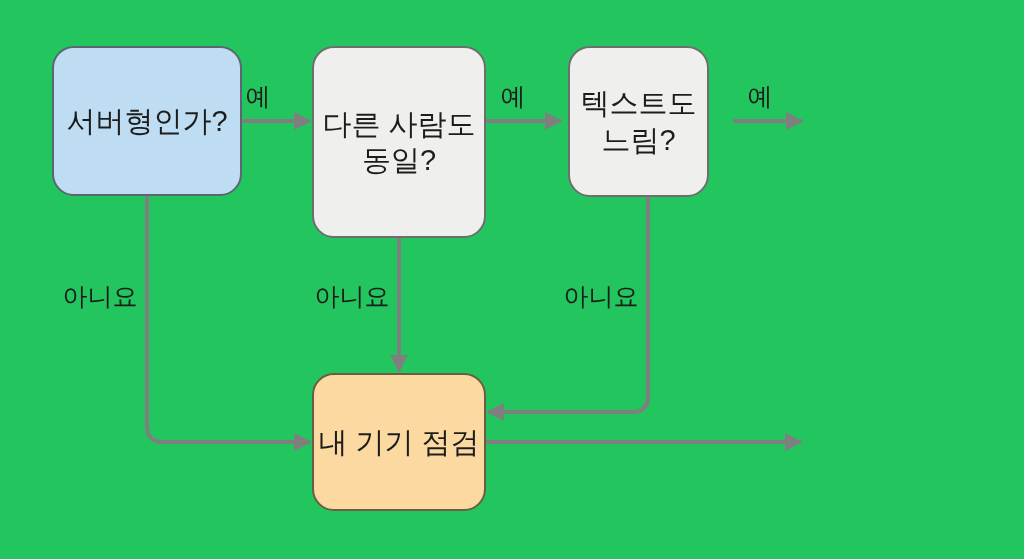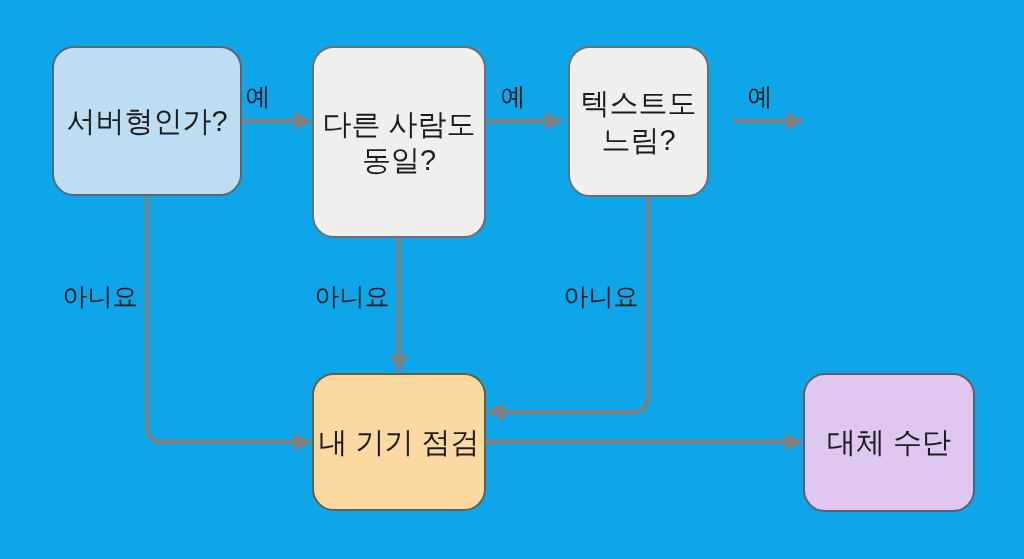--- a/index.html
+++ b/index.html
@@ -52,21 +52,21 @@
   #lbl-yes1 { left: 258px; top: 96px; }
   #lbl-yes2 { left: 513px; top: 96px; }
   #lbl-yes3 { left: 760px; top: 96px; }
   #lbl-no1  { left: 100px; top: 296px; }
   #lbl-no2  { left: 352px; top: 296px; }
   #lbl-no3  { left: 601px; top: 296px; }
 </style>
 </head>
 <body>
 
-<div class="stage" style="--edge-color: #7f7f7f; background: #0ea5e9;">
+<div class="stage" style="--edge-color: #7f7f7f; background: #22c55e;">
 
   <svg class="edges" viewBox="0 0 1024 559" xmlns="http://www.w3.org/2000/svg" aria-hidden="true">
     <defs>
       <marker id="arrowhead" viewBox="0 0 10 10" refX="9" refY="5" markerWidth="4.5" markerHeight="4.5" orient="auto-start-reverse">
         <path d="M 0 0 L 10 5 L 0 10 z" fill="var(--edge-color, #7f7f7f)"></path>
       </marker>
     </defs>
     <path class="edge" d="M 242 121 H 310" marker-end="url(#arrowhead)"></path>
     <path class="edge" d="M 486 121 H 561" marker-end="url(#arrowhead)"></path>
     <path class="edge" d="M 733 121 H 802" marker-end="url(#arrowhead)"></path>
@@ -88,23 +88,20 @@
   <div class="node" id="n-textslow" style="background-color: rgb(239, 239, 237); border-color: rgb(110, 110, 110);">
     <span>텍스트도
 느림?</span>
   </div>
 
 
   <div class="node" id="n-check" style="background-color: rgb(251, 217, 161); border-color: rgb(107, 93, 66);">
     <span>내 기기 점검</span>
   </div>
 
-  <div class="node" id="n-alt" style="background-color: rgb(223, 199, 239); border-color: rgb(101, 90, 110);">
-    <span>대체 수단</span>
-  </div>
 
   <div class="edge-label" id="lbl-yes1">예</div>
   <div class="edge-label" id="lbl-yes2">예</div>
   <div class="edge-label" id="lbl-yes3">예</div>
   <div class="edge-label" id="lbl-no1">아니요</div>
   <div class="edge-label" id="lbl-no2">아니요</div>
   <div class="edge-label" id="lbl-no3">아니요</div>
 
 </div>
 

